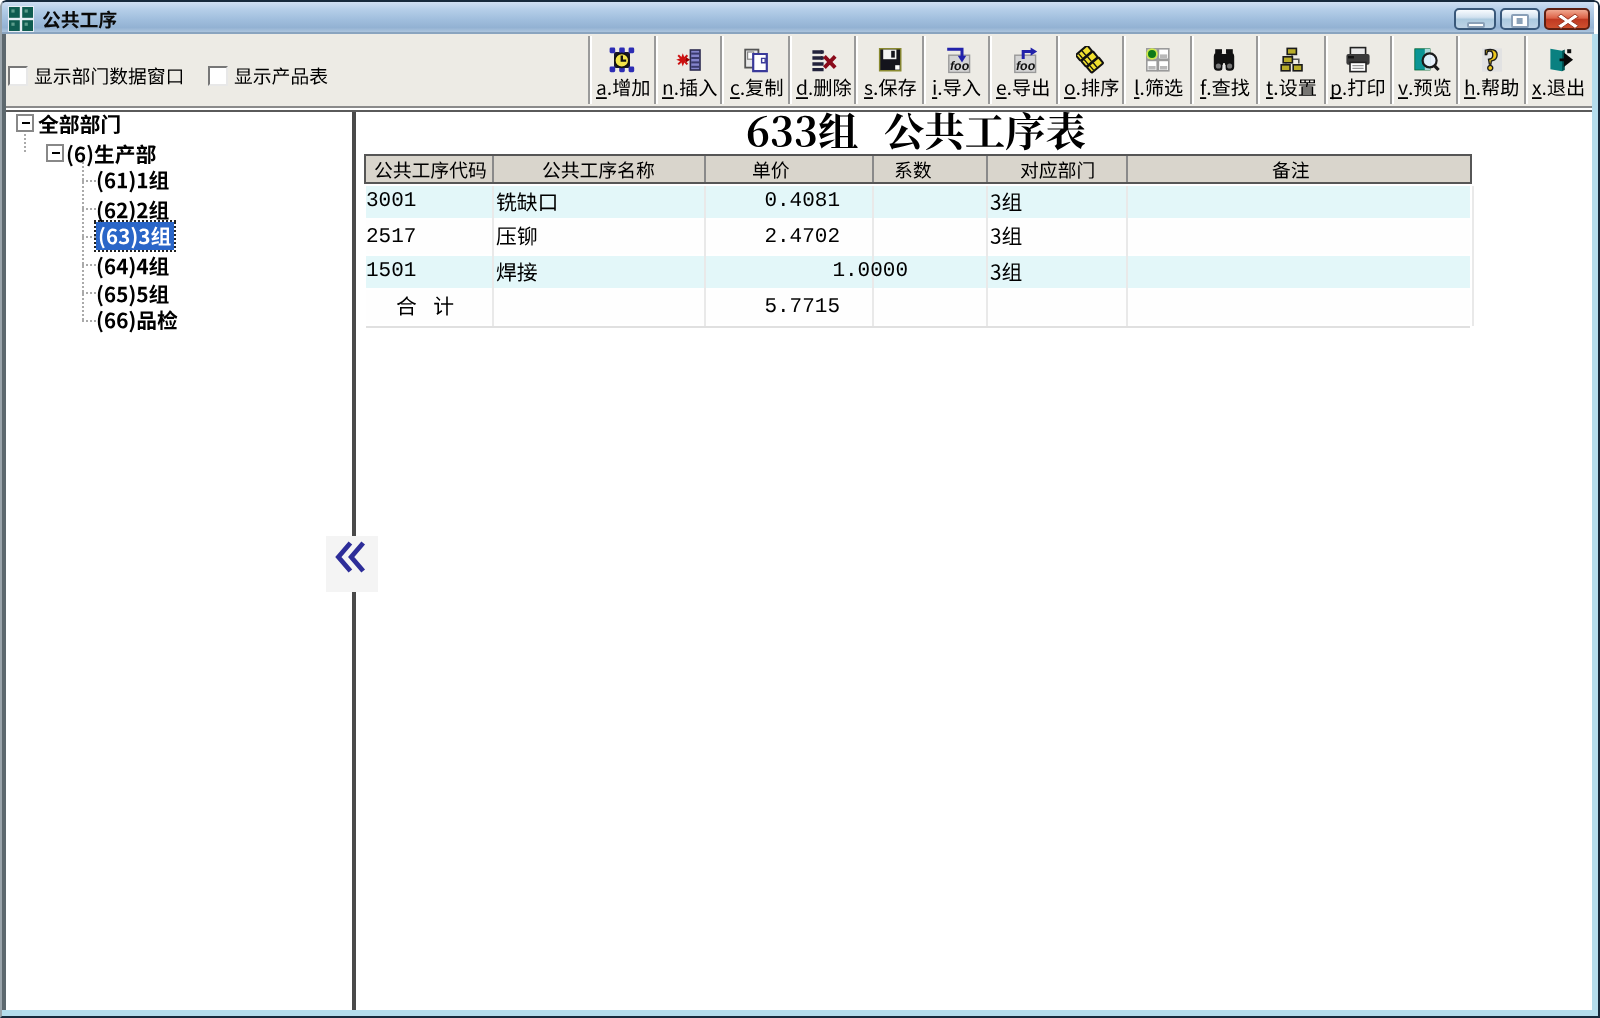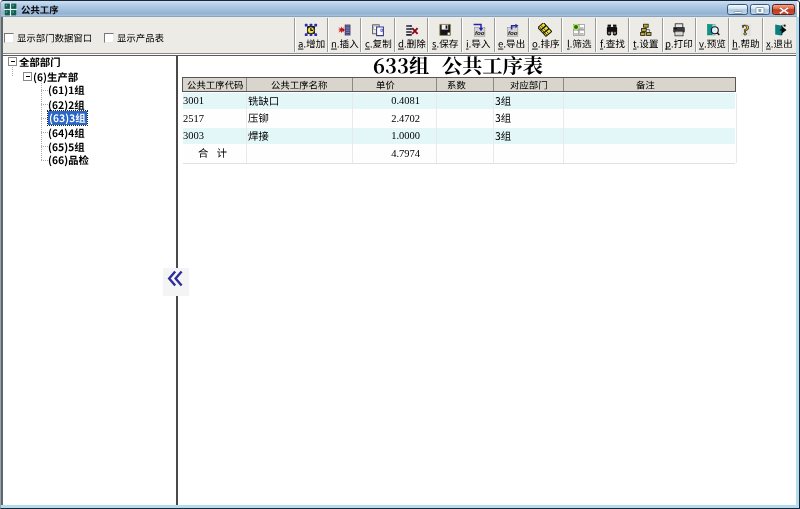--- a/index.html
+++ b/index.html
@@ -7,21 +7,21 @@
 #frame{position:absolute;left:0;top:0;width:800px;height:509px;border:1.5px solid #16293c;border-left-color:#9aa4ab;border-radius:3px 3px 0 0;z-index:50;pointer-events:none}
 #frameb{position:absolute;left:1px;top:504.5px;width:798px;height:3px;background:#b4dcec;z-index:49}
 #framer{position:absolute;left:795.5px;top:17px;width:3px;height:490px;background:#b4dcec;z-index:49}
 #framel{position:absolute;left:1px;top:17px;width:1.6px;height:488px;background:#5d686e;z-index:51}
 #titlebar{position:absolute;left:1px;top:1px;width:796px;height:16px;
  background:linear-gradient(#cfdff2 0%,#b6cfe9 22%,#a0bedd 55%,#93b2d3 80%,#a9c2dc 92%,#bdd0e5 100%)}
 #tbedge{position:absolute;left:1px;top:16.2px;width:796px;height:1px;background:#8aa4bf}
 #toolbar{position:absolute;left:1px;top:17px;width:796px;height:37px;background:#edebe5;border-bottom:1px solid #8a8a8a}
 #content{position:absolute;left:1px;top:55px;width:796px;height:450px;background:#fff;border-top:1px solid #5a5a5a}
 .sep{position:absolute;top:1px;width:2px;height:34px;background:linear-gradient(90deg,#9a9a9a 50%,#fff 50%)}
-.num{font-family:Liberation Serif, serif;font-size:10.5px;color:#000}
+.num{font-family:Liberation Mono, monospace;font-size:10.5px;color:#000}
 
 </style></head><body>
 <div id="win">
 <div id="frame"></div>
     <div id="frameb"></div>
     <div id="framer"></div>
     <div id="framel"></div>
     <div id="titlebar"></div>
     <div id="tbedge"></div>
 <div style="position:absolute;left:4px;top:3px;">
@@ -532,37 +532,37 @@
         </div>
 <div style="position:absolute;left:351px;top:56.5px;">
           <div class="num" style="width:68px;text-align:right">2.4702</div>
         </div>
 <div style="position:absolute;left:494px;top:55.2px;">
           <svg width="16" height="14" viewBox="0 0 16 14" style="display:block">
             <path d="M2.7 11C4.1 11 5.2 10.2 5.2 8.9C5.2 7.8 4.5 7.1 3.6 6.9V6.9C4.4 6.6 4.9 6 4.9 5C4.9 3.8 4 3.1 2.7 3.1C1.8 3.1 1.2 3.5 0.6 4L1.1 4.6C1.5 4.2 2.1 3.9 2.7 3.9C3.5 3.9 4 4.4 4 5.1C4 5.9 3.4 6.6 1.9 6.6V7.3C3.6 7.3 4.2 7.9 4.2 8.8C4.2 9.7 3.6 10.2 2.7 10.2C1.8 10.2 1.2 9.8 0.8 9.4L0.3 10C0.8 10.5 1.5 11 2.7 11Z M6.3 10.3 6.4 11C7.4 10.8 8.7 10.5 9.9 10.1L9.9 9.5C8.5 9.8 7.2 10.1 6.3 10.3ZM10.8 2.7V10.8H9.7V11.5H15.7V10.8H14.8V2.7ZM11.5 10.8V8.7H14.1V10.8ZM11.5 6.1H14.1V8.1H11.5ZM11.5 5.3V3.4H14.1V5.3ZM6.5 6.5C6.6 6.4 6.9 6.4 8.3 6.2C7.8 6.9 7.3 7.4 7.1 7.6C6.8 8 6.5 8.3 6.3 8.3C6.4 8.5 6.5 8.9 6.5 9C6.7 8.9 7.1 8.8 9.9 8.2C9.9 8.1 9.9 7.8 10 7.6L7.7 8C8.5 7.1 9.4 5.9 10.1 4.8L9.5 4.4C9.2 4.8 9 5.1 8.8 5.5L7.3 5.7C7.9 4.8 8.6 3.6 9.1 2.5L8.4 2.2C7.9 3.4 7.1 4.8 6.8 5.1C6.6 5.5 6.4 5.7 6.2 5.8C6.3 6 6.4 6.3 6.5 6.5Z" fill="#000"></path>
           </svg>
         </div>
 <div style="position:absolute;left:182px;top:74.0px;">
-          <div class="num">3003</div>
+          <div class="num">1501</div>
         </div>
 <div style="position:absolute;left:246.5px;top:72.7px;">
           <svg width="21" height="14" viewBox="0 0 21 14" style="display:block">
             <path d="M0.9 4.3C0.8 5.1 0.6 6.2 0.4 6.8L1 7.1C1.2 6.3 1.4 5.2 1.4 4.4ZM3.6 4C3.4 4.6 3.1 5.6 2.8 6.2L3.3 6.4C3.6 5.8 3.9 5 4.2 4.2ZM5.3 4.7H8.6V5.5H5.3ZM5.3 3.2H8.6V4.1H5.3ZM4.5 2.6V6.2H9.4V2.6ZM2 2.2V5.8C2 7.7 1.8 9.7 0.4 11.2C0.6 11.3 0.8 11.6 0.9 11.8C1.7 11 2.2 10 2.4 9C2.8 9.5 3.3 10.2 3.5 10.6L4 10C3.8 9.7 2.9 8.6 2.6 8.2C2.7 7.4 2.7 6.6 2.7 5.8V2.2ZM3.9 8.8V9.5H6.5V11.7H7.3V9.5H10V8.8H7.3V7.6H9.7V6.9H4.3V7.6H6.5V8.8Z M15.1 4.3C15.4 4.7 15.8 5.3 15.9 5.7L16.5 5.4C16.4 5 16 4.5 15.7 4ZM12.1 2.2V4.3H10.8V5H12.1V7.3C11.5 7.4 11.1 7.6 10.7 7.7L10.9 8.5L12.1 8.1V10.8C12.1 10.9 12 11 11.9 11C11.8 11 11.4 11 11 11C11.1 11.2 11.2 11.5 11.2 11.7C11.8 11.7 12.2 11.7 12.4 11.6C12.7 11.4 12.8 11.2 12.8 10.8V7.8L13.8 7.5L13.7 6.8L12.8 7.1V5H13.8V4.3H12.8V2.2ZM16.3 2.4C16.5 2.6 16.7 3 16.8 3.3H14.4V3.9H20V3.3H17.6C17.5 2.9 17.2 2.5 17 2.2ZM18.4 4.1C18.2 4.5 17.8 5.2 17.5 5.7H14V6.4H20.3V5.7H18.3C18.6 5.3 18.9 4.8 19.1 4.3ZM18.4 8.2C18.1 8.8 17.8 9.4 17.4 9.8C16.8 9.5 16.2 9.3 15.6 9.2C15.8 8.9 16.1 8.5 16.3 8.2ZM14.6 9.5C15.2 9.7 16 10 16.7 10.3C16 10.7 15 10.9 13.7 11C13.9 11.2 14 11.5 14.1 11.7C15.6 11.5 16.7 11.1 17.5 10.6C18.3 11 19.1 11.4 19.6 11.8L20.1 11.2C19.6 10.8 18.9 10.4 18.1 10.1C18.6 9.6 18.9 9 19.1 8.2H20.4V7.5H16.7C16.8 7.2 17 6.9 17.1 6.6L16.4 6.4C16.2 6.8 16.1 7.1 15.8 7.5H13.9V8.2H15.5C15.2 8.7 14.8 9.1 14.6 9.5Z" fill="#000"></path>
           </svg>
         </div>
-<div style="position:absolute;left:351px;top:74.0px;">
+<div style="position:absolute;left:351px;top:74.0px;padding-left:34px;">
           <div class="num" style="width:68px;text-align:right">1.0000</div>
         </div>
 <div style="position:absolute;left:494px;top:72.7px;">
           <svg width="16" height="14" viewBox="0 0 16 14" style="display:block">
             <path d="M2.7 11C4.1 11 5.2 10.2 5.2 8.9C5.2 7.8 4.5 7.1 3.6 6.9V6.9C4.4 6.6 4.9 6 4.9 5C4.9 3.8 4 3.1 2.7 3.1C1.8 3.1 1.2 3.5 0.6 4L1.1 4.6C1.5 4.2 2.1 3.9 2.7 3.9C3.5 3.9 4 4.4 4 5.1C4 5.9 3.4 6.6 1.9 6.6V7.3C3.6 7.3 4.2 7.9 4.2 8.8C4.2 9.7 3.6 10.2 2.7 10.2C1.8 10.2 1.2 9.8 0.8 9.4L0.3 10C0.8 10.5 1.5 11 2.7 11Z M6.3 10.3 6.4 11C7.4 10.8 8.7 10.5 9.9 10.1L9.9 9.5C8.5 9.8 7.2 10.1 6.3 10.3ZM10.8 2.7V10.8H9.7V11.5H15.7V10.8H14.8V2.7ZM11.5 10.8V8.7H14.1V10.8ZM11.5 6.1H14.1V8.1H11.5ZM11.5 5.3V3.4H14.1V5.3ZM6.5 6.5C6.6 6.4 6.9 6.4 8.3 6.2C7.8 6.9 7.3 7.4 7.1 7.6C6.8 8 6.5 8.3 6.3 8.3C6.4 8.5 6.5 8.9 6.5 9C6.7 8.9 7.1 8.8 9.9 8.2C9.9 8.1 9.9 7.8 10 7.6L7.7 8C8.5 7.1 9.4 5.9 10.1 4.8L9.5 4.4C9.2 4.8 9 5.1 8.8 5.5L7.3 5.7C7.9 4.8 8.6 3.6 9.1 2.5L8.4 2.2C7.9 3.4 7.1 4.8 6.8 5.1C6.6 5.5 6.4 5.7 6.2 5.8C6.3 6 6.4 6.3 6.5 6.5Z" fill="#000"></path>
           </svg>
         </div>
 <div style="position:absolute;left:197px;top:90.2px;">
           <svg width="30" height="14" viewBox="0 0 30 14" style="display:block">
             <path d="M5.4 2.1C4.3 3.7 2.4 5.1 0.4 5.9C0.6 6.1 0.9 6.4 1 6.6C1.5 6.4 2.1 6.1 2.6 5.8V6.3H7.8V5.6C8.4 5.9 8.9 6.2 9.5 6.5C9.6 6.3 9.9 6 10.1 5.8C8.4 5.1 6.9 4.2 5.7 3L6.1 2.5ZM2.9 5.6C3.8 5 4.6 4.3 5.3 3.5C6.1 4.3 6.9 5 7.8 5.6ZM2 7.5V11.7H2.8V11.1H7.7V11.7H8.5V7.5ZM2.8 10.4V8.2H7.7V10.4Z M20 2.8C20.6 3.3 21.3 4 21.7 4.5L22.2 3.9C21.8 3.5 21.1 2.8 20.5 2.3ZM19.1 5.4V6.2H20.7V9.9C20.7 10.4 20.4 10.7 20.2 10.8C20.4 11 20.6 11.3 20.6 11.5C20.8 11.3 21.1 11.1 23.1 9.7C23 9.5 22.9 9.2 22.8 9L21.5 9.9V5.4ZM25.1 2.2V5.6H22.5V6.4H25.1V11.7H25.9V6.4H28.6V5.6H25.9V2.2Z" fill="#000"></path>
           </svg>
         </div>
 <div style="position:absolute;left:351px;top:91.5px;">
-          <div class="num" style="width:68px;text-align:right">4.7974</div>
+          <div class="num" style="width:68px;text-align:right">5.7715</div>
         </div>
 </div>
 </div>
 </div>
 </body></html>

